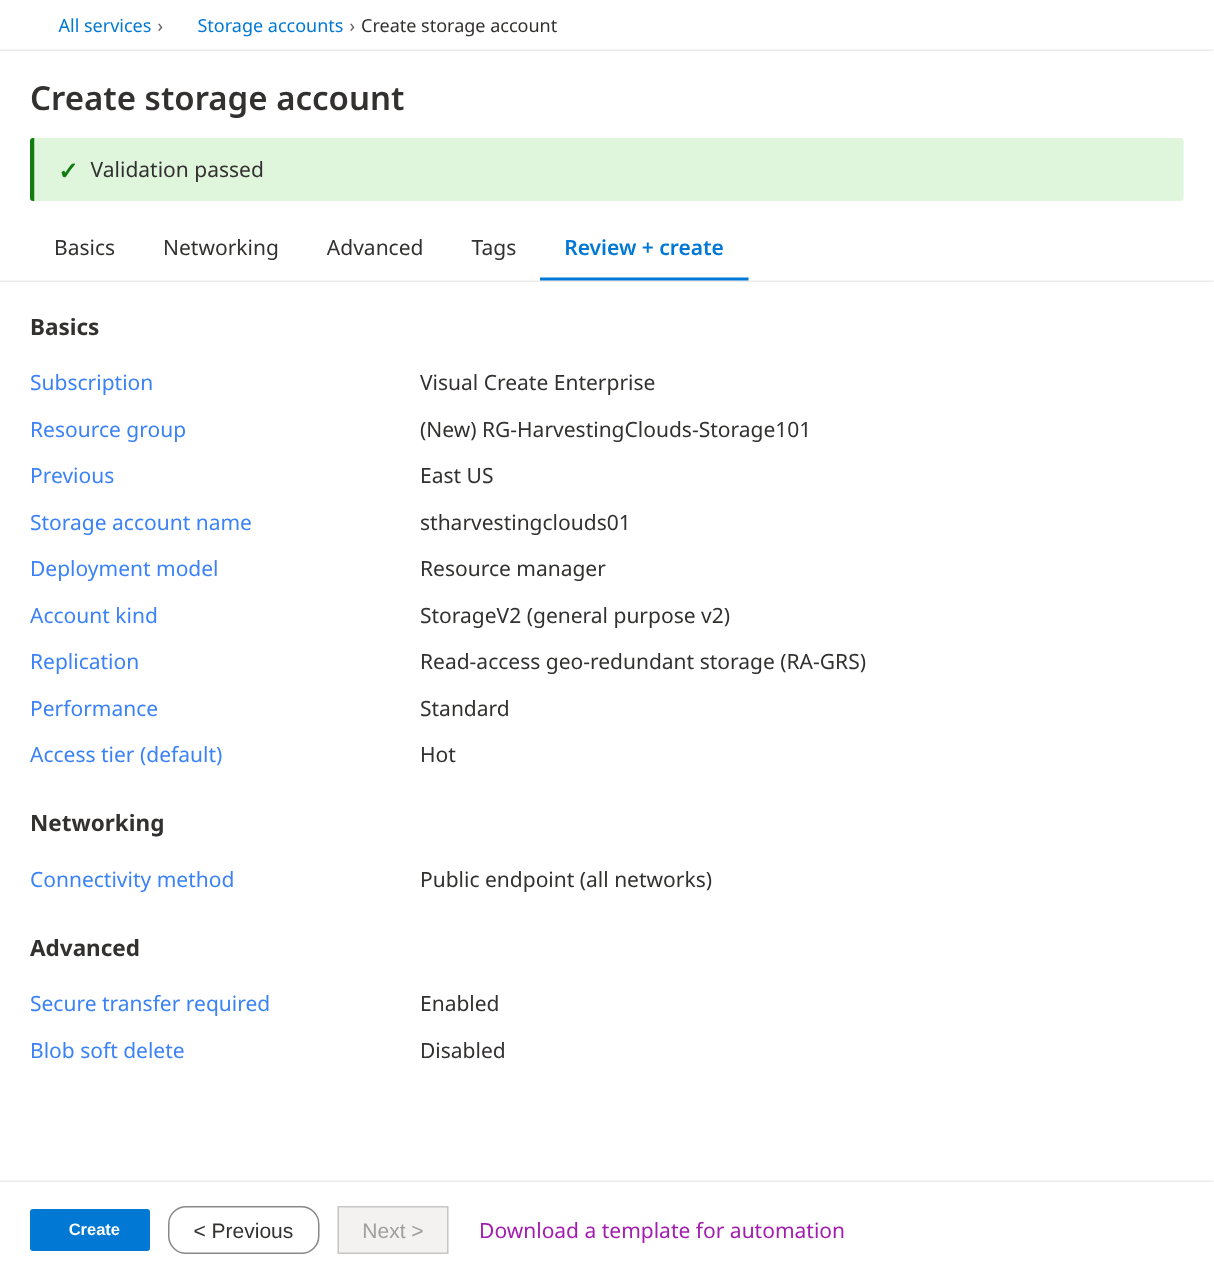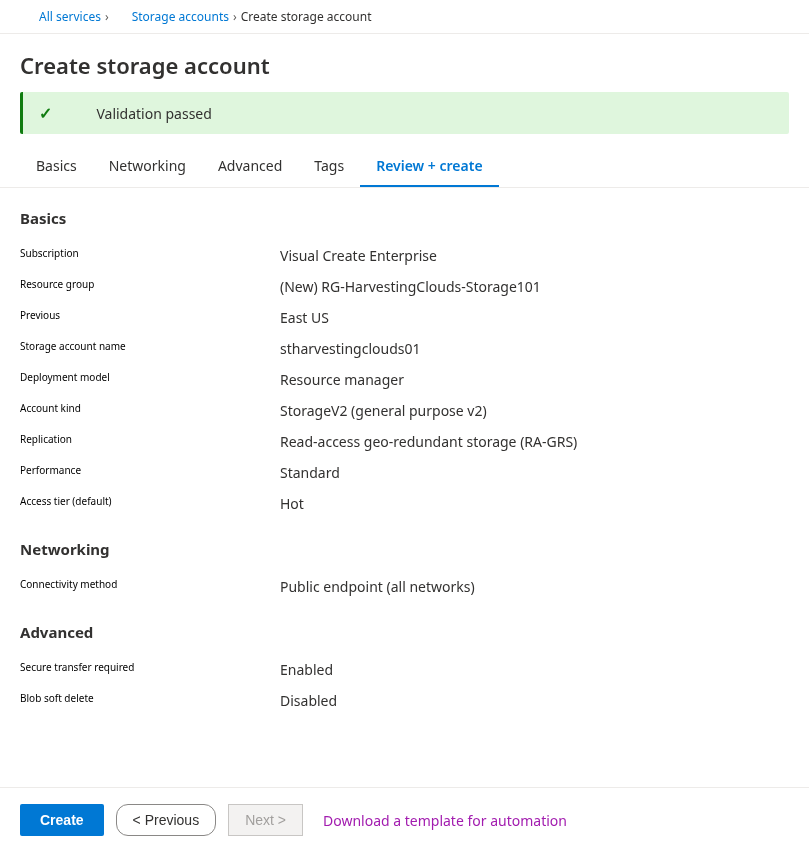--- a/index.html
+++ b/index.html
@@ -55,21 +55,20 @@
       border-radius: 2px;
     }
     .validation-check {
       color: #107c10;
       font-size: 16px;
       font-weight: bold;
     }
     .validation-text {
       color: #323130;
       font-size: 14px;
-      margin-left: 36px;
     }
 
     .tabs {
       display: flex;
       padding: 0 20px;
       border-bottom: 1px solid #edebe9;
       gap: 0;
       margin-bottom: 0;
     }
     .tab {
@@ -107,43 +106,43 @@
 
     .detail-row {
       display: flex;
       align-items: flex-start;
       padding: 6px 0;
       min-height: 28px;
     }
     .detail-label {
       width: 260px;
       min-width: 260px;
-      color: #000000;
-      font-size: 10px;
+      color: #3b82f6;
+      font-size: 14px;
     }
     .detail-value {
       color: #323130;
       font-size: 14px;
     }
 
     .footer {
       border-top: 1px solid #edebe9;
       padding: 16px 20px;
       display: flex;
       align-items: center;
       gap: 12px;
       background: #fff;
     }
 
     .btn-create {
       background: #0078d4;
       color: #fff;
       border: none;
       padding: 8px 20px;
-      font-size: 14px;
+      font-size: 11px;
       font-weight: 600;
       cursor: pointer;
       border-radius: 2px;
       min-width: 80px;
       text-align: right;
     }
 
     .btn-prev {
       background: #fff;
       color: #323130;

